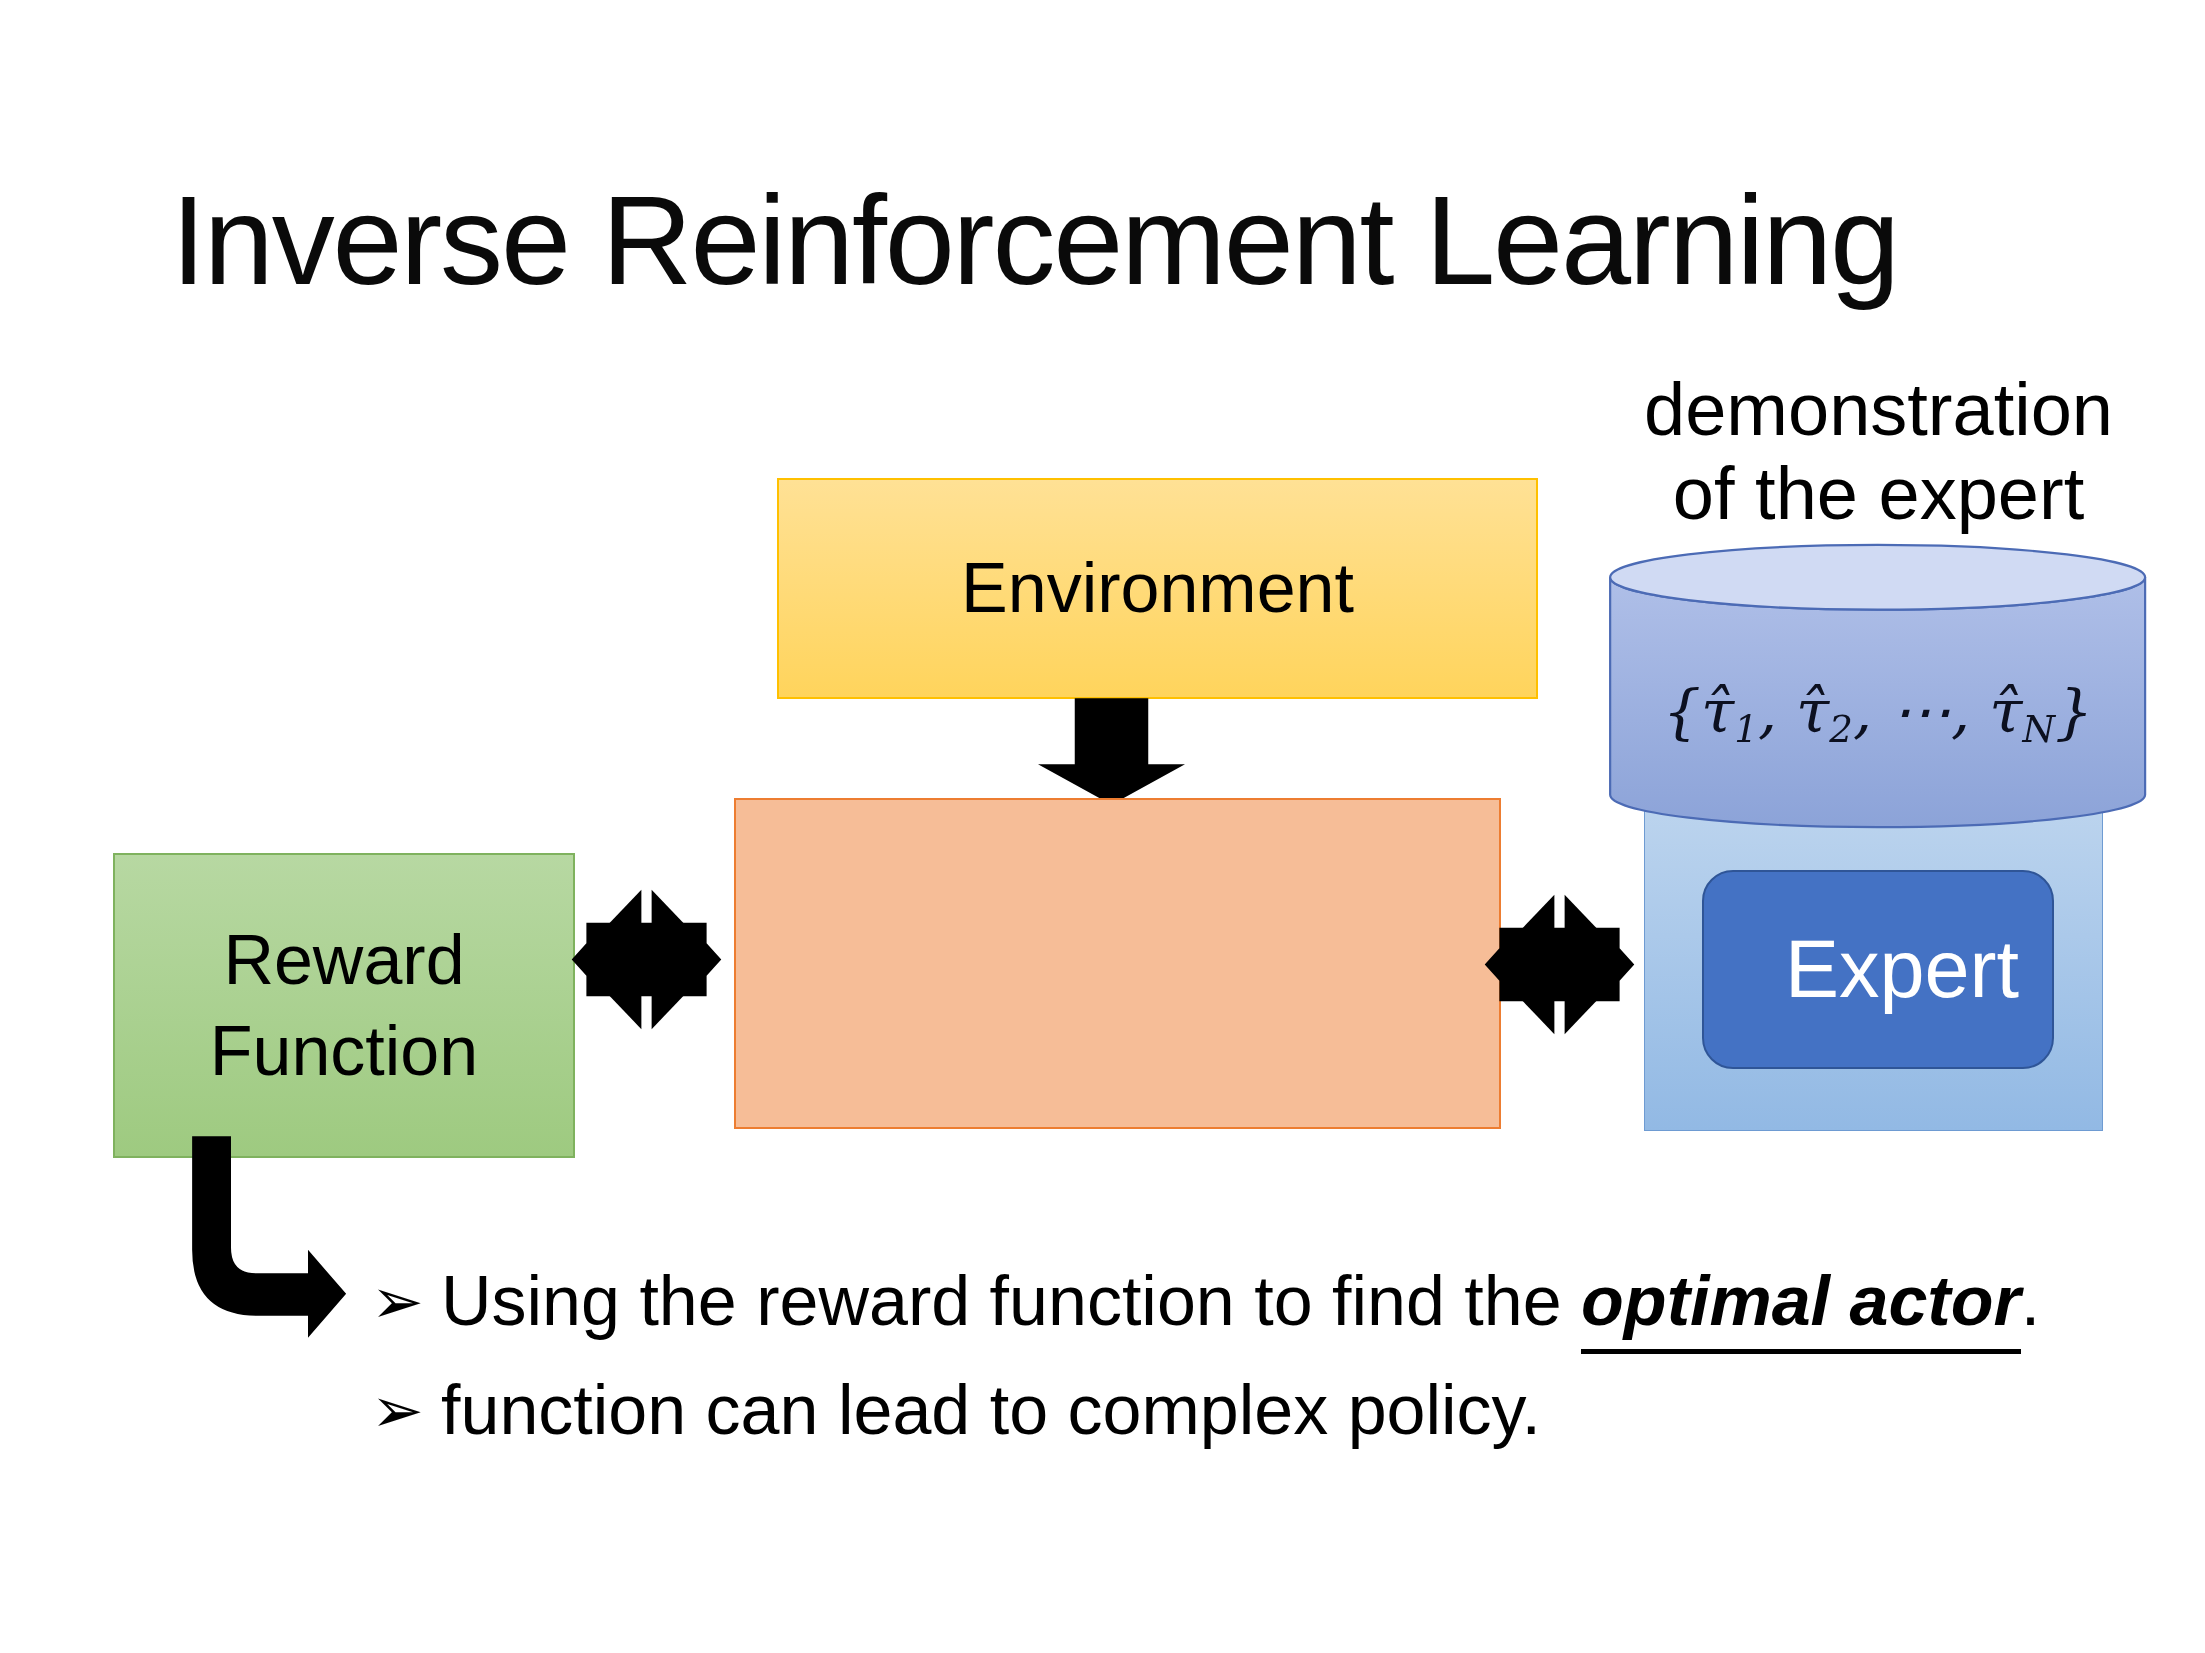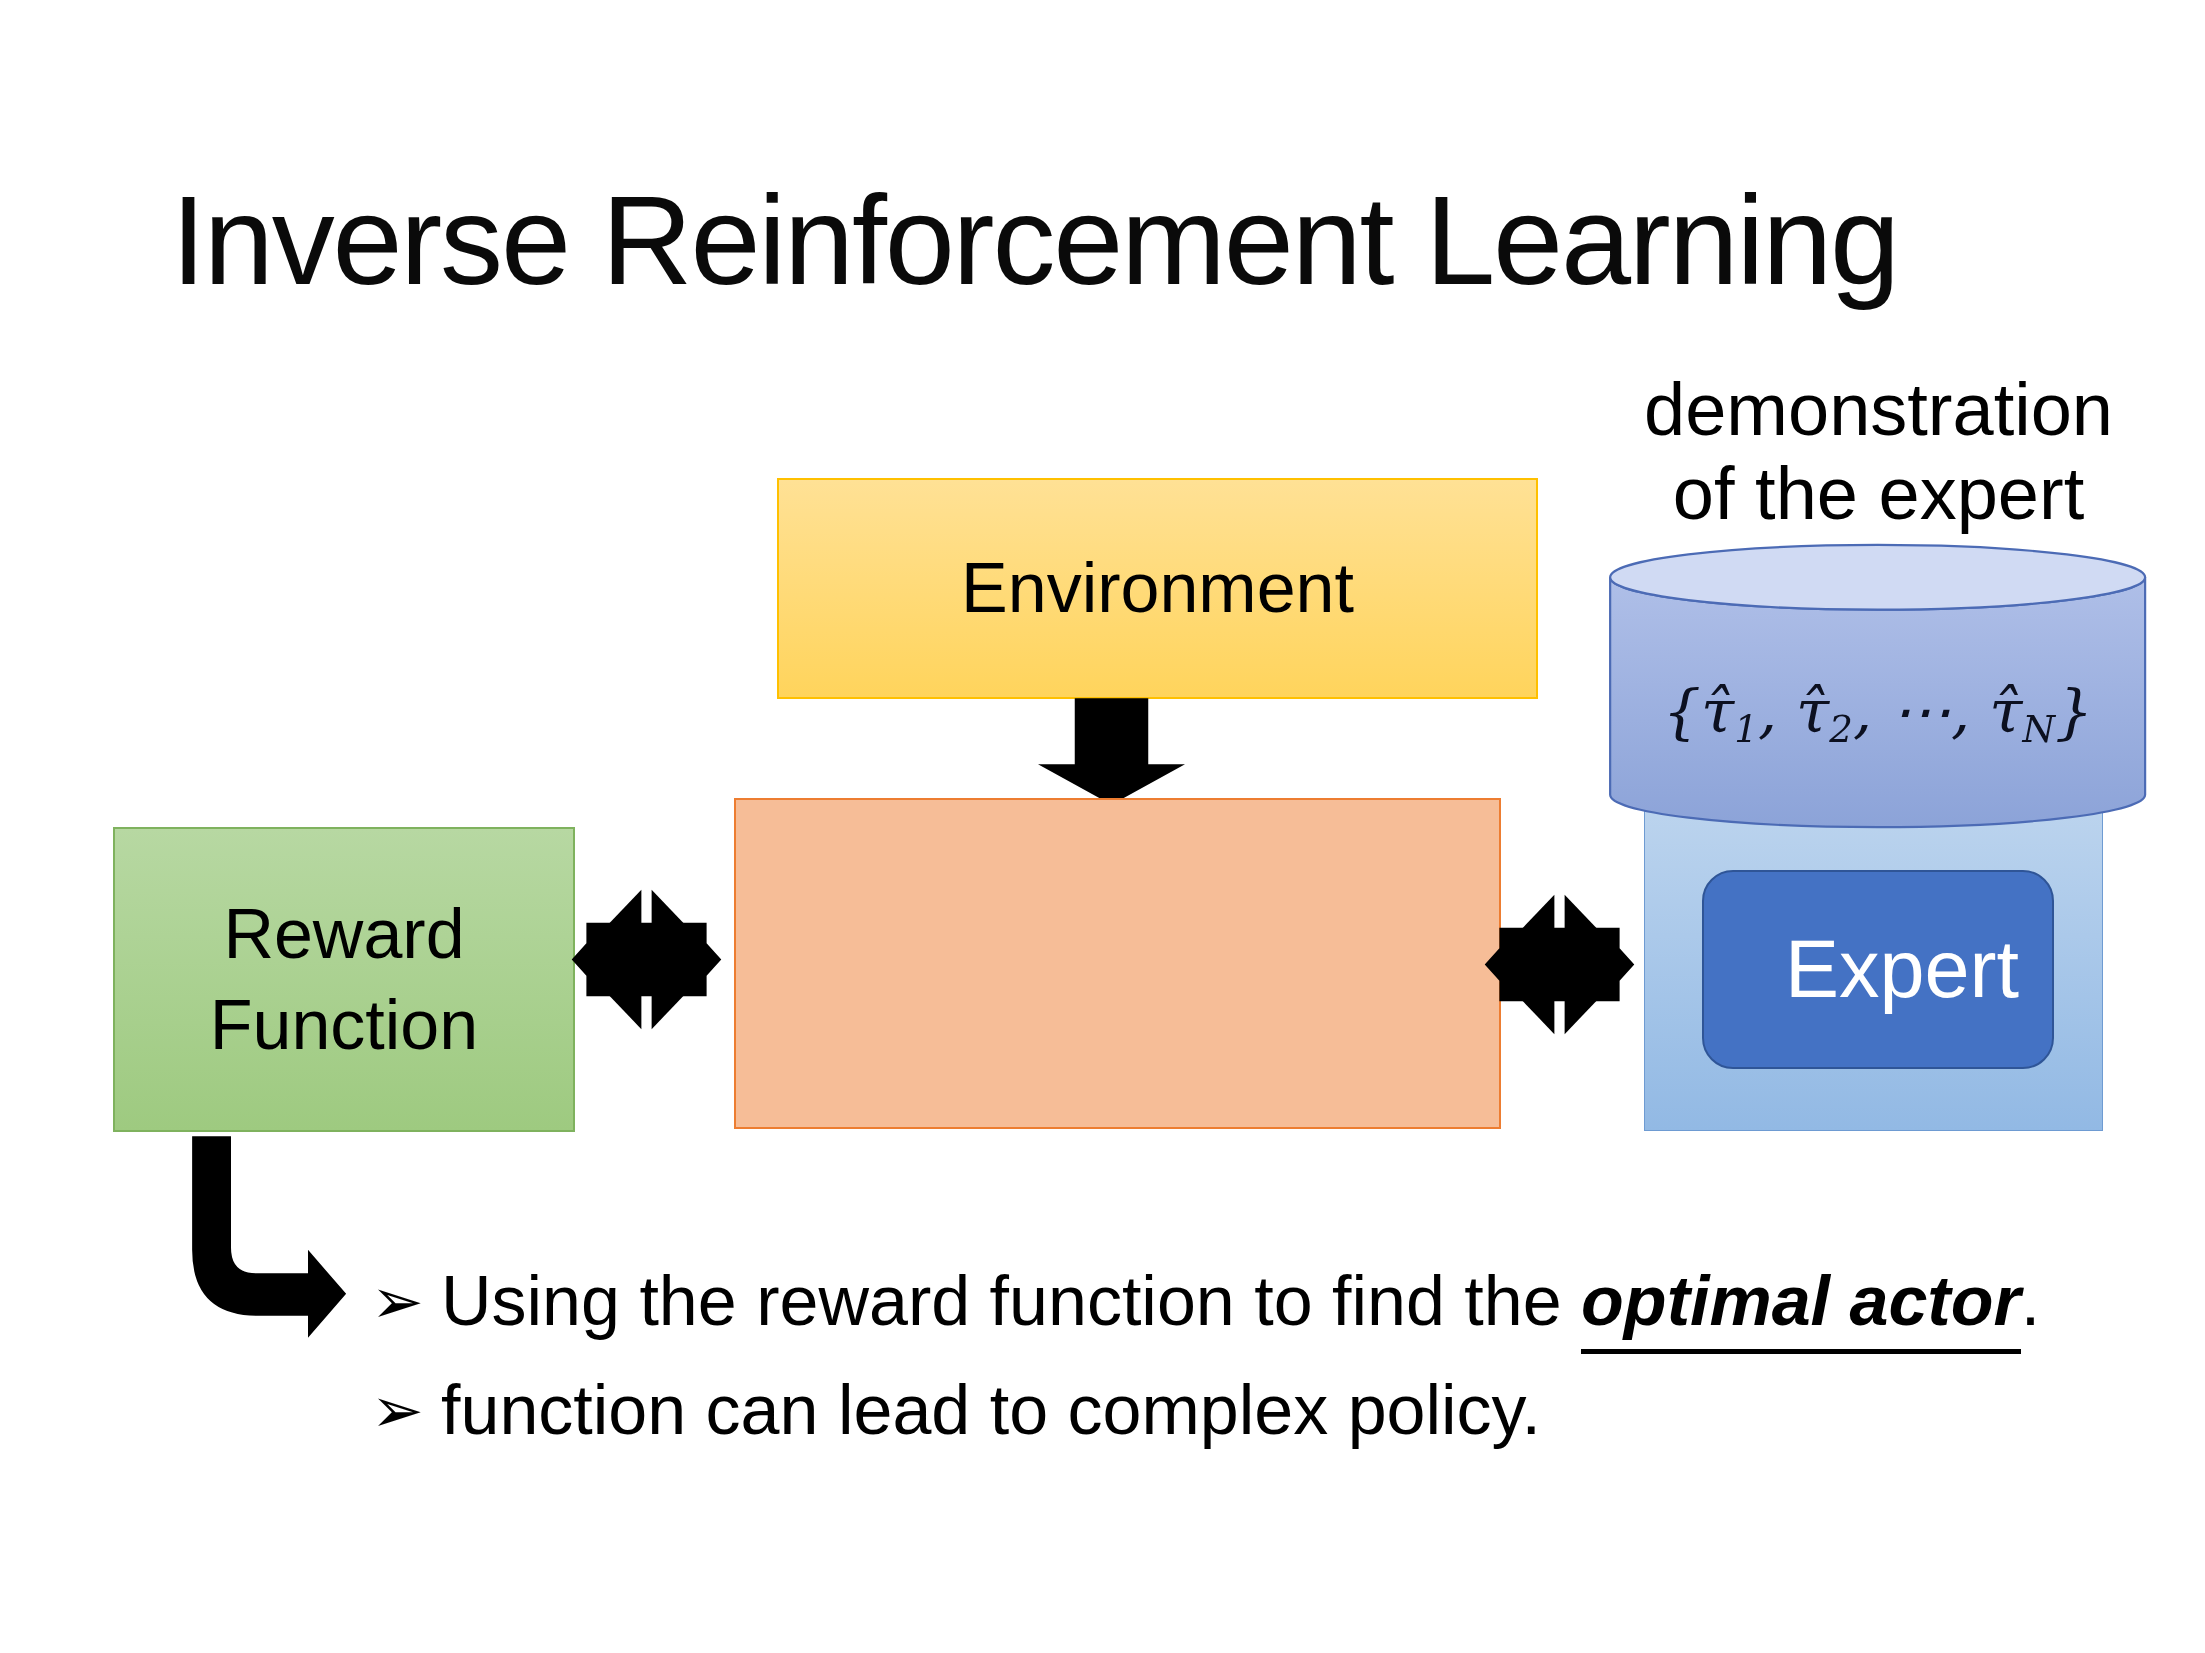--- a/index.html
+++ b/index.html
@@ -17,21 +17,21 @@
   .env-box{left:739px;top:478px;width:761px;height:221px;
            background:linear-gradient(180deg,#FFE195 0%,#FFD45C 100%);
            border:2.2px solid #FFC000;margin-left:38px;}
 
   .rl-ghost{left:734px;top:798px;width:767px;height:331px;
             background:#F6BD97;border:2.2px solid #ED7D31;box-sizing:border-box;}
   .rl-box{left:730px;top:806px;width:765px;height:328px;
           background:linear-gradient(180deg,#F8C7A6 0%,#F0A175 100%);
           border:2.2px solid #ED7D31;}
 
-  .reward-box{left:113px;top:827px;width:462px;height:305px;
+  .reward-box{left:113px;top:853px;width:462px;height:305px;
               background:linear-gradient(180deg,#B7D8A2 0%,#9ECA80 100%);
               border:2.2px solid #7FB25E;}
 
   .expert-panel{left:1644px;top:803px;width:459px;height:328px;
                 background:linear-gradient(180deg,#BCD4EE 0%,#92B9E4 100%);
                 border:1.5px solid #6E9BD2;box-sizing:border-box;}
   .expert-box{left:1702px;top:870px;width:352px;height:199px;border-radius:31px;
               background:#4472C4;border:2.2px solid #2F5597;box-sizing:border-box;
               display:flex;align-items:center;justify-content:center;
               color:#ffffff;font-size:81px;padding-left:48px;}

